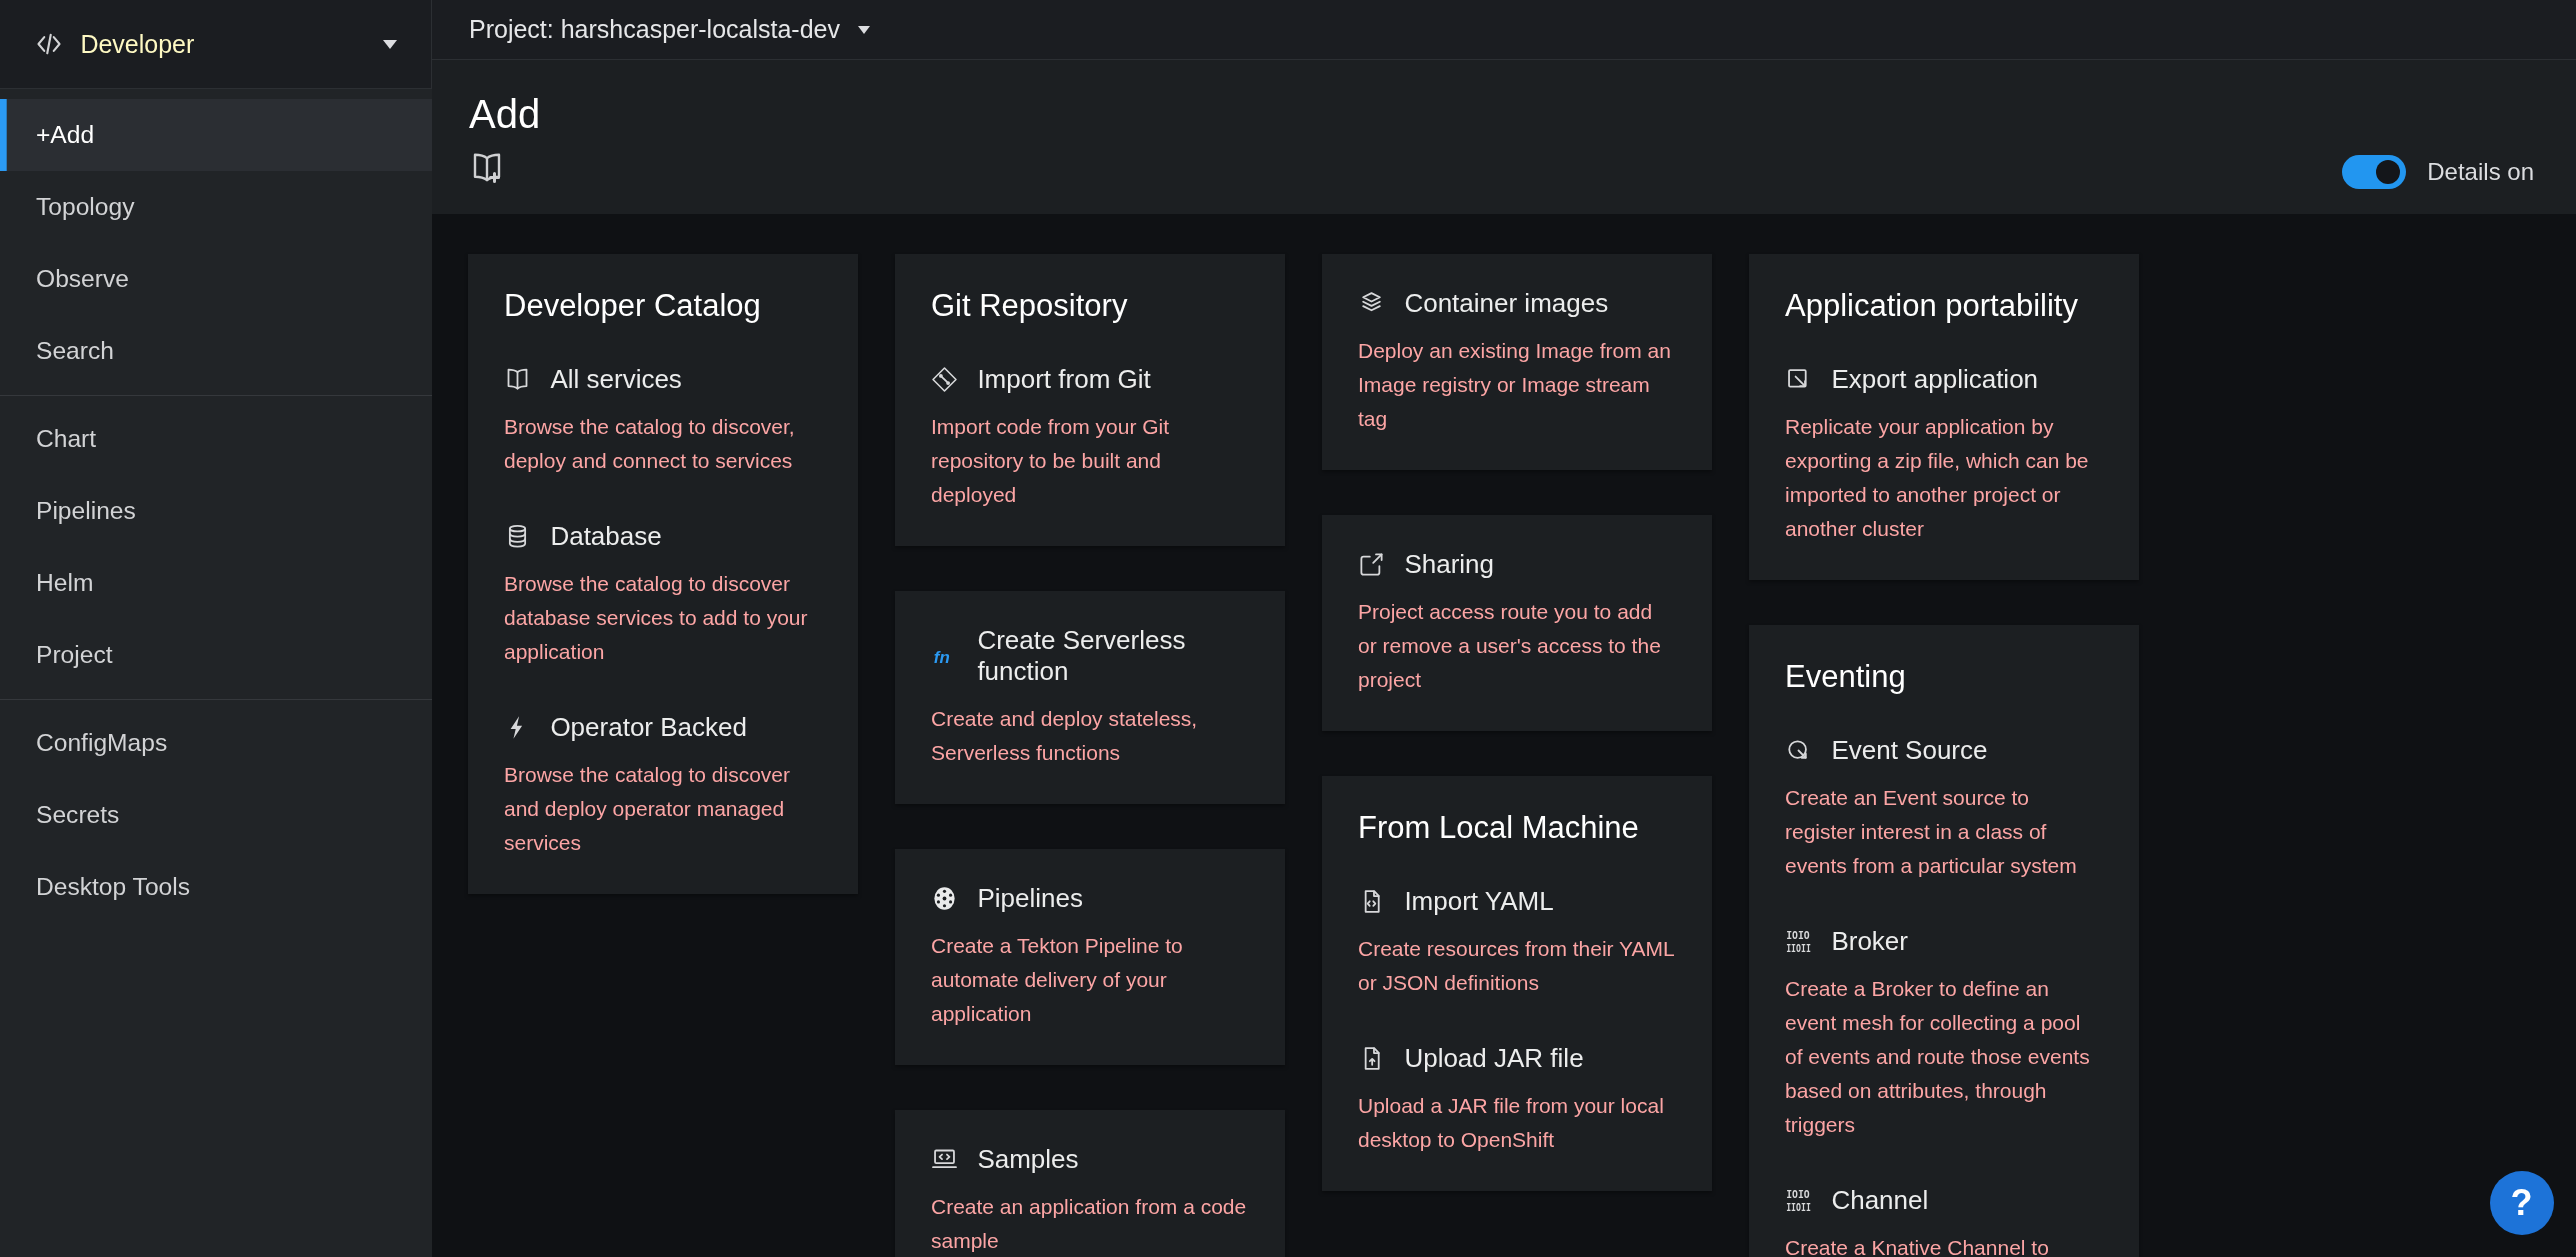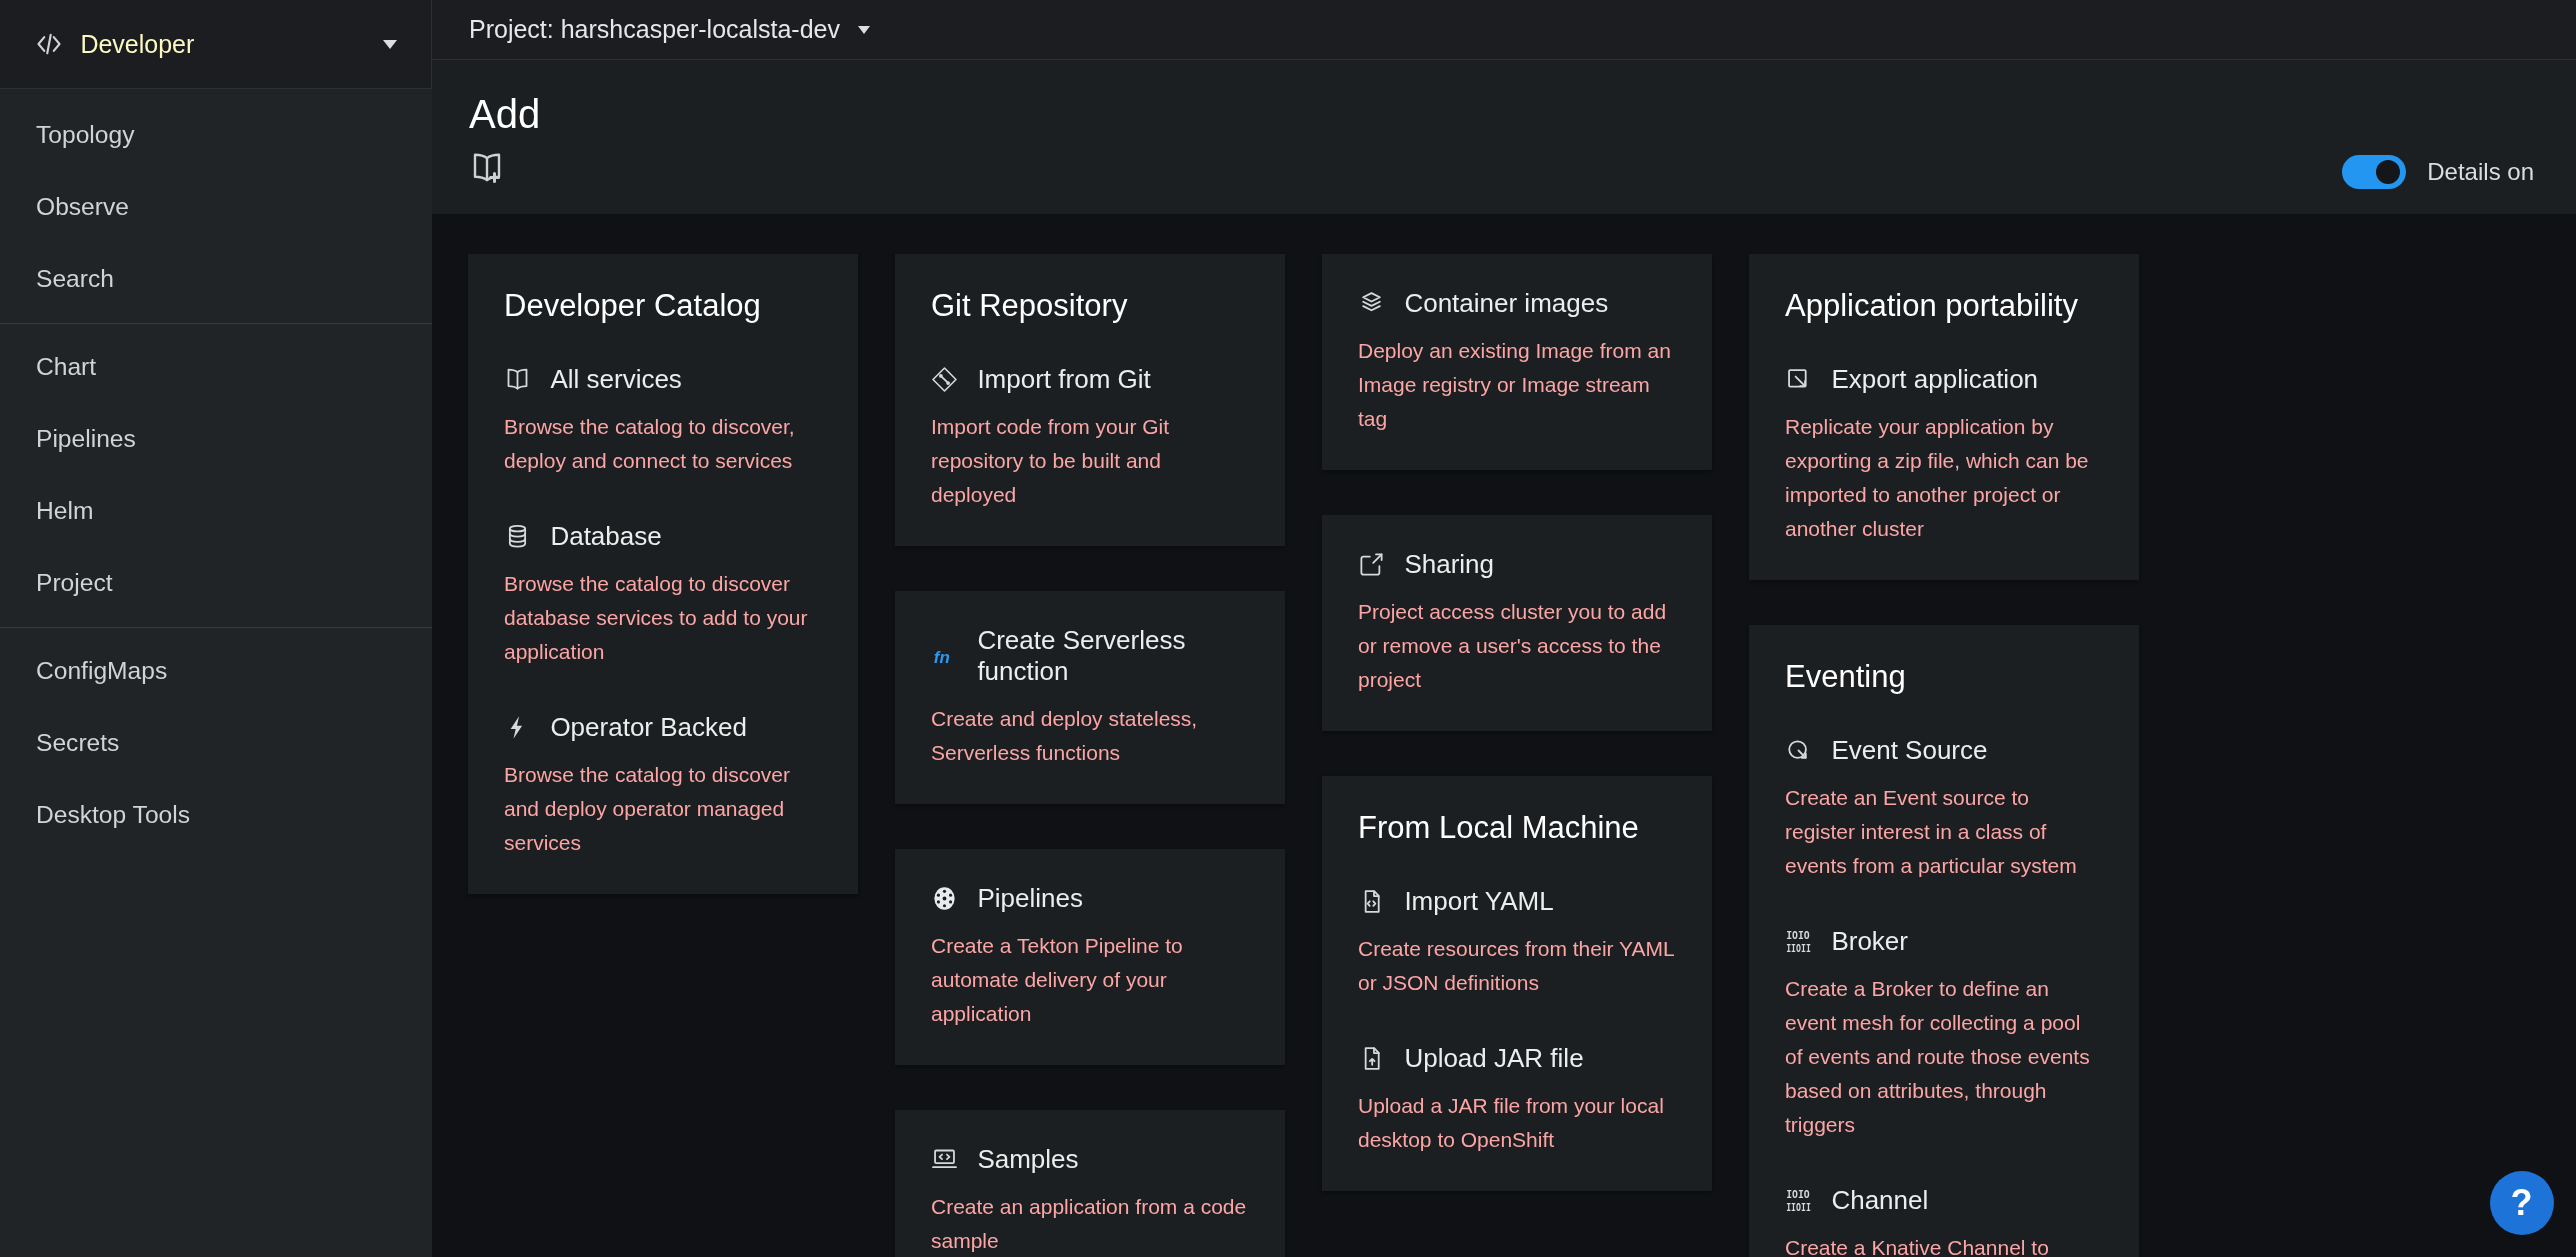--- a/index.html
+++ b/index.html
@@ -69,20 +69,21 @@
       <svg viewBox="0 0 24 24">
         <g fill="none" stroke="currentColor" stroke-width="1.7" stroke-linecap="round" stroke-linejoin="round">
           <path d="M8.2 6.5 3.6 12l4.6 5.5M15.8 6.5 20.4 12l-4.6 5.5"></path>
             <path d="M13.4 4.6 10.6 19.4"></path>
         </g>
       </svg>
       <span>Developer</span>
       <span class="caret"></span>
     </div>
     <nav id="nav">
+        <div class="nav-item active">+Add</div>
         <div class="nav-item">Topology</div>
         <div class="nav-item">Observe</div>
         <div class="nav-item">Search</div>
         <div class="nav-div"></div>
         <div class="nav-item">Chart</div>
         <div class="nav-item">Pipelines</div>
         <div class="nav-item">Helm</div>
         <div class="nav-item">Project</div>
         <div class="nav-div"></div>
         <div class="nav-item">ConfigMaps</div>
@@ -260,21 +261,21 @@
                 <svg viewBox="0 0 24 24">
                   <g fill="none" stroke="currentColor" stroke-width="1.6" stroke-linecap="round" stroke-linejoin="round">
                     <path d="M13.5 10.5 21 3"></path>
                     <path d="M16 3h5v5"></path>
                     <path d="M19 13.5V19a2 2 0 0 1-2 2H5a2 2 0 0 1-2-2V7a2 2 0 0 1 2-2h5.5"></path>
                   </g>
                 </svg>
               </span>
               <span class="it-label">Sharing</span>
             </div>
-            <p class="it-desc">Project access cluster you to add or remove a user's access to the project</p>
+            <p class="it-desc">Project access route you to add or remove a user's access to the project</p>
           </div>
         </div>
         <div class="card">
           <h2 class="card-title">From Local Machine</h2>
           <div class="item">
             <div class="it-head">
               <span class="it-icon">
                 <svg viewBox="0 0 24 24">
                   <g fill="none" stroke="currentColor" stroke-width="1.6" stroke-linecap="round" stroke-linejoin="round">
                     <path d="M6.8 2.8h7.6l4 4.1v14.3H6.8z"></path>

